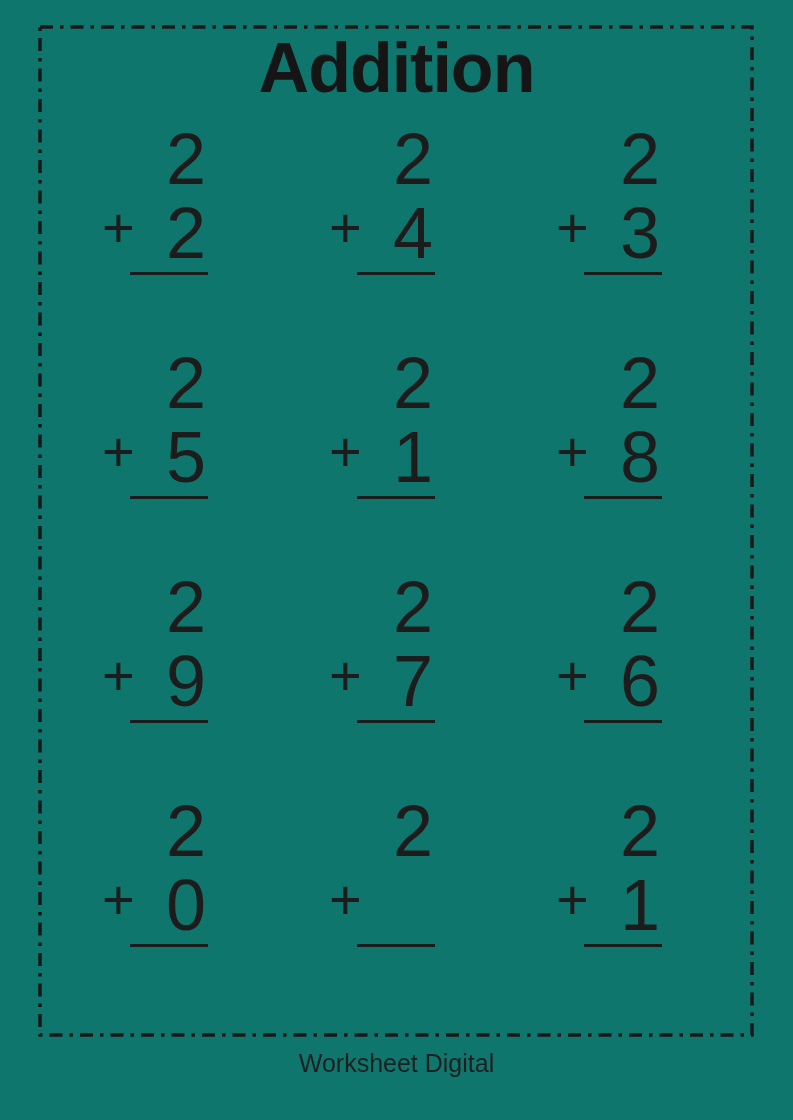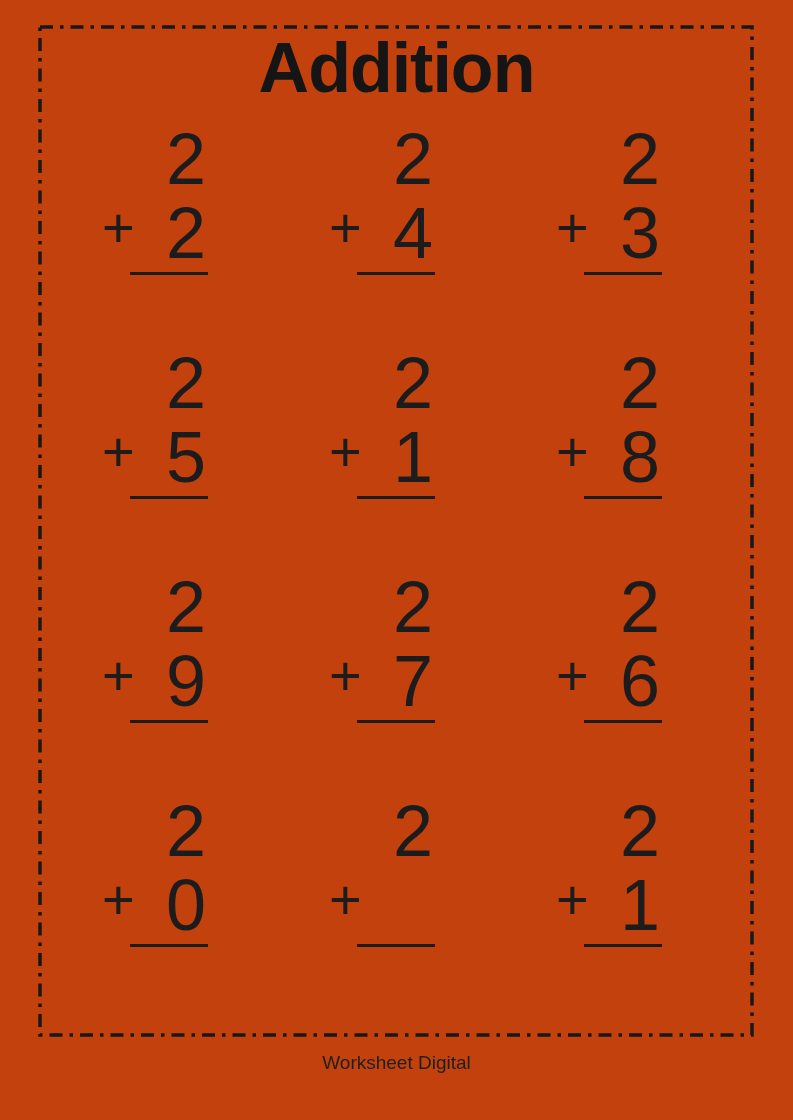--- a/index.html
+++ b/index.html
@@ -4,21 +4,21 @@
 <style>
   html, body {
     margin: 0;
     padding: 0;
     background: #ffffff;
   }
   .page {
     position: relative;
     width: 793px;
     height: 1120px;
-    background: #c2410c;
+    background: #0f766e;
     overflow: hidden;
     font-family: "Liberation Sans", sans-serif;
     color: #1c1c1c;
   }
   .border-svg {
     position: absolute;
     left: 0;
     top: 0;
     width: 793px;
     height: 1120px;
@@ -80,21 +80,21 @@
     margin-left: 30px;
     margin-top: 2px;
     background: #1c1c1c;
   }
   .footer {
     position: absolute;
     top: 1051px;
     left: 0;
     right: 0;
     text-align: center;
-    font-size: 19px;
+    font-size: 25px;
     line-height: 24px;
     color: #1f1f1f;
   }
 </style>
 </head>
 <body>
 
 <div class="page">
   <svg class="border-svg" viewBox="0 0 793 1120" xmlns="http://www.w3.org/2000/svg">
     <rect x="40" y="27" width="712" height="1008" fill="none" stroke-width="3.5" stroke-dasharray="13 7 3.5 7" stroke="#181818"></rect>

